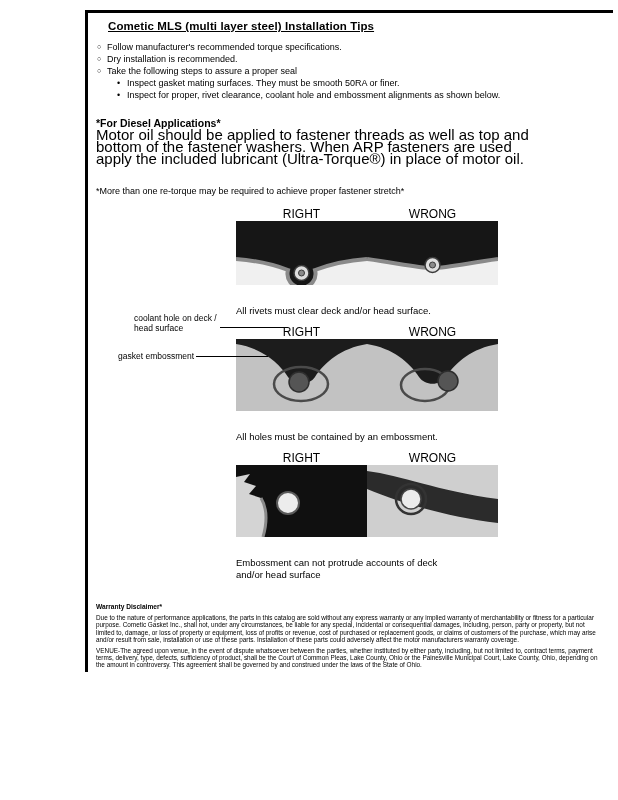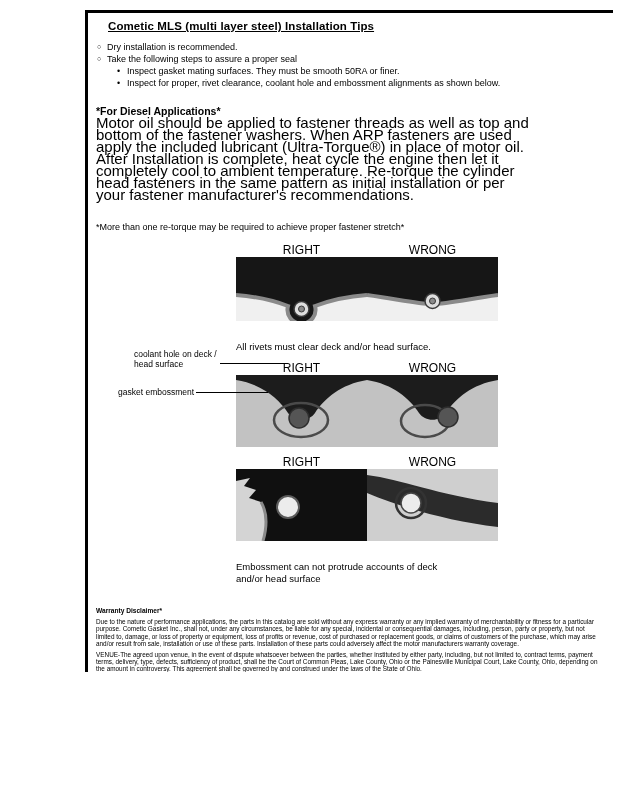--- a/index.html
+++ b/index.html
@@ -47,31 +47,31 @@
 <body>
 
 <div class="page">
   <div class="frame"></div>
 
   <div class="content">
 
     <h1 class="title">Cometic MLS (multi layer steel) Installation Tips</h1>
 
     <ul class="tips">
+      <li>Follow manufacturer's recommended torque specifications.</li>
       <li>Dry installation is recommended.</li>
       <li>Take the following steps to assure a proper seal</li>
     </ul>
     <ul class="subtips">
       <li>Inspect gasket mating surfaces.  They must be smooth 50RA or finer.</li>
       <li>Inspect for proper, rivet clearance, coolant hole and embossment alignments as shown below.</li>
     </ul>
 
     <h2 class="diesel-heading">*For Diesel Applications*</h2>
     <p class="para">Motor oil should be applied to fastener threads as well as top and bottom of the fastener washers. When ARP fasteners are used apply the included lubricant (Ultra-Torque®) in place of motor oil.</p>
-    <p class="para">After Installation is complete, heat cycle the engine then let it completely cool to ambient temperature. Re-torque the cylinder head fasteners in the same pattern as initial installation or per your fastener manufacturer's recommendations.</p>
     <p class="note">*More than one re-torque may be required to achieve proper fastener stretch*</p>
 
     <div class="figures">
 
       <div class="fig-block">
         <div class="fig-grid">
           <div class="fig-col">
             <div class="fig-label">RIGHT</div>
             <svg class="fig-img" viewBox="0 0 131 64">
               <rect x="0" y="0" width="131" height="64" fill="#161616"></rect>
@@ -109,20 +109,21 @@
           <div class="fig-col">
             <div class="fig-label">WRONG</div>
             <svg class="fig-img" viewBox="0 0 131 72">
               <rect x="0" y="0" width="131" height="72" fill="#c2c2c2"></rect>
               <path d="M0,0 L131,0 L131,5 C105,9 88,24 79,38 C73,47 58,47 52,38 C43,24 26,9 0,5 Z" fill="#1c1c1c"></path>
               <ellipse cx="58" cy="46" rx="24" ry="16" fill="none" stroke="#4a4a4a" stroke-width="2.5"></ellipse>
               <circle cx="81" cy="42" r="10" fill="#555555" stroke="#2e2e2e" stroke-width="1.5"></circle>
             </svg>
           </div>
         </div>
+        <div class="fig-caption">All holes must be contained by an embossment.</div>
       </div>
 
       <div class="fig-block">
         <div class="fig-grid">
           <div class="fig-col">
             <div class="fig-label">RIGHT</div>
             <svg class="fig-img" viewBox="0 0 131 72">
               <rect x="0" y="0" width="131" height="72" fill="#101010"></rect>
               <path d="M0,12 L14,9 L8,17 L20,21 L13,29 L25,33 C31,43 31,58 27,72 L0,72 Z" fill="#d4d4d4"></path>
               <path d="M25,33 C31,43 31,58 27,72" fill="none" stroke="#8a8a8a" stroke-width="3"></path>

